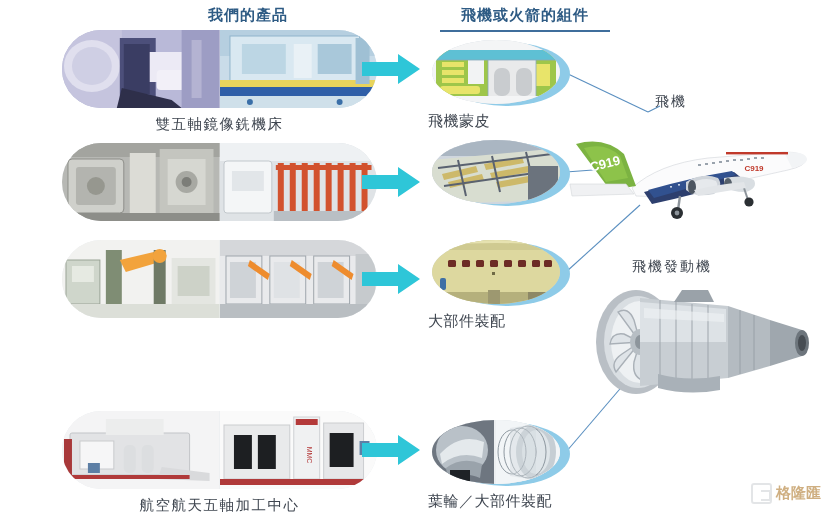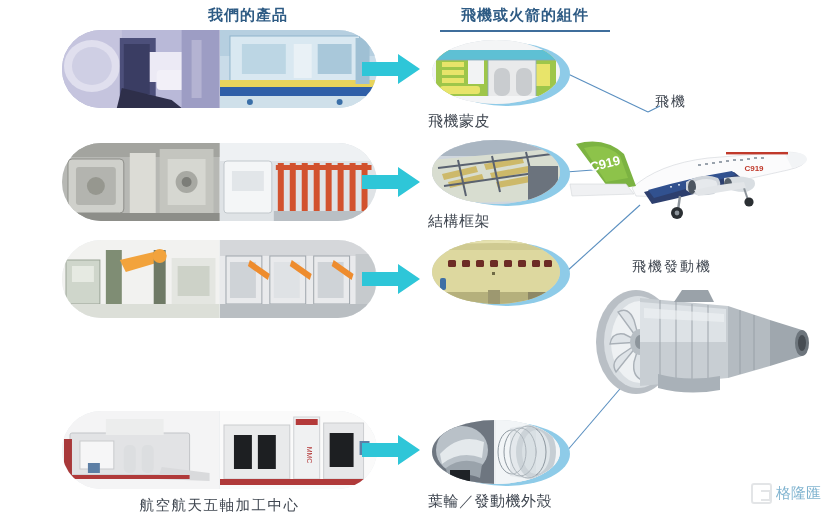--- a/index.html
+++ b/index.html
@@ -159,22 +159,22 @@
     content: "";
     position: absolute;
     right: -1px; top: 5px;
     width: 8px; height: 7px;
     border: 2px solid #c9ccd0;
     border-left: none;
     background: #ffffff;
   }
   #watermark .wm-text {
     font-size: 15px;
-    font-weight: normal;
-    color: #0369a1;
+    font-weight: bold;
+    color: #a16207;
     font-family: "Liberation Sans", sans-serif;
     letter-spacing: 0px;
   }
 </style>
 </head>
 <body>
 
 <div class="col-header" id="hdr-products">
   <span class="hdr-text">我們的產品</span>
   <span class="hdr-rule"></span>
@@ -228,20 +228,21 @@
         <rect x="0" y="66" width="158" height="12" fill="#cfe0ea"></rect>
         <circle cx="30" cy="72" r="3" fill="#3a6fa8"></circle>
         <circle cx="120" cy="72" r="3" fill="#3a6fa8"></circle>
         <rect x="136" y="8" width="14" height="46" fill="#9fc0d4"></rect>
       </svg>
     </div>
   </div>
   <svg class="arrow-teal" viewBox="0 0 60 34">
     <path d="M0 10 L36 10 L36 2 L58 17 L36 32 L36 24 L0 24 Z" fill="#2ec6d8"></path>
   </svg>
+  <div class="pill-caption">雙五軸鏡像銑機床</div>
 </div>
 
 <div class="product-row" style="top:143px;">
   <div class="pill">
     <div class="half l">
       <svg width="100%" height="100%" viewBox="0 0 158 78" preserveAspectRatio="none">
         <rect width="158" height="78" fill="#b7b8b4"></rect>
         <rect x="0" y="0" width="158" height="14" fill="#a3a49f"></rect>
         <rect x="6" y="16" width="56" height="54" rx="4" fill="#cfd0cb" stroke="#8e8f8a"></rect>
         <rect x="14" y="24" width="40" height="38" rx="3" fill="#b3b4af"></rect>
@@ -410,21 +411,20 @@
           <line x1="6" y1="28" x2="120" y2="14"></line>
           <line x1="12" y1="46" x2="124" y2="30"></line>
           <line x1="26" y1="20" x2="34" y2="56"></line>
           <line x1="60" y1="16" x2="68" y2="52"></line>
           <line x1="94" y1="12" x2="102" y2="46"></line>
         </g>
         <rect x="96" y="26" width="30" height="36" fill="#6b737d"></rect>
       </svg>
     </div>
   </div>
-  <div class="comp-caption">結構框架</div>
 </div>
 
 <div class="component" style="left:428px; top:240px;">
   <div class="oval-wrap">
     <div class="oval-shadow"></div>
     <div class="oval">
       <svg width="100%" height="100%" viewBox="0 0 128 64" preserveAspectRatio="none">
         <rect width="128" height="64" fill="#ddd89f"></rect>
         <rect x="0" y="0" width="128" height="10" fill="#cfca91"></rect>
         <rect x="0" y="52" width="128" height="12" fill="#b5b07c"></rect>
@@ -439,20 +439,21 @@
           <rect x="112" y="20" width="8" height="7" rx="1.5"></rect>
         </g>
         <rect x="60" y="32" width="3" height="3" fill="#6f6a45"></rect>
         <rect x="8" y="38" width="6" height="12" rx="2" fill="#3f6fa5"></rect>
         <rect x="56" y="50" width="12" height="14" fill="#9d9870"></rect>
         <rect x="96" y="52" width="20" height="12" fill="#8d8866"></rect>
         <path d="M0 6 Q64 0 128 6 L128 0 L0 0 Z" fill="#e6e2b0"></path>
       </svg>
     </div>
   </div>
+  <div class="comp-caption">大部件裝配</div>
 </div>
 
 <div class="component" style="left:428px; top:420px;">
   <div class="oval-wrap">
     <div class="oval-shadow"></div>
     <div class="oval">
       <svg width="100%" height="100%" viewBox="0 0 128 64" preserveAspectRatio="none">
         <rect width="128" height="64" fill="#eceff1"></rect>
         <rect x="0" y="0" width="62" height="64" fill="#6e7680"></rect>
         <ellipse cx="30" cy="30" rx="26" ry="24" fill="#b9c1c8"></ellipse>
@@ -464,21 +465,21 @@
         <ellipse cx="104" cy="32" rx="14" ry="22" fill="#dfe5e9"></ellipse>
         <g stroke="#8d979f" stroke-width="1" fill="none">
           <ellipse cx="96" cy="32" rx="18" ry="26"></ellipse>
           <ellipse cx="88" cy="32" rx="16" ry="24"></ellipse>
           <ellipse cx="80" cy="32" rx="14" ry="22"></ellipse>
         </g>
         <path d="M78 8 L104 4 L104 60 L78 56 Z" fill="#d3dade" opacity="0.45"></path>
       </svg>
     </div>
   </div>
-  <div class="comp-caption">葉輪／發動機外殼</div>
+  <div class="comp-caption">葉輪／大部件裝配</div>
 </div>
 
 <svg class="scene" id="aircraft-photo" viewBox="0 0 268 95">
 
   <path d="M84 60 Q110 36 160 30 L236 24 Q256 24 258 31 Q258 38 240 42 L150 62 Q110 70 88 68 Z" fill="#fbfbfc" stroke="#d7dade" stroke-width="0.7"></path>
 
   <path d="M236 24 Q258 23 259 31 Q259 37 244 40 Z" fill="#f2f4f6"></path>
 
   <g fill="#9aa3ad">
     <rect x="150" y="36" width="3" height="2"></rect>

